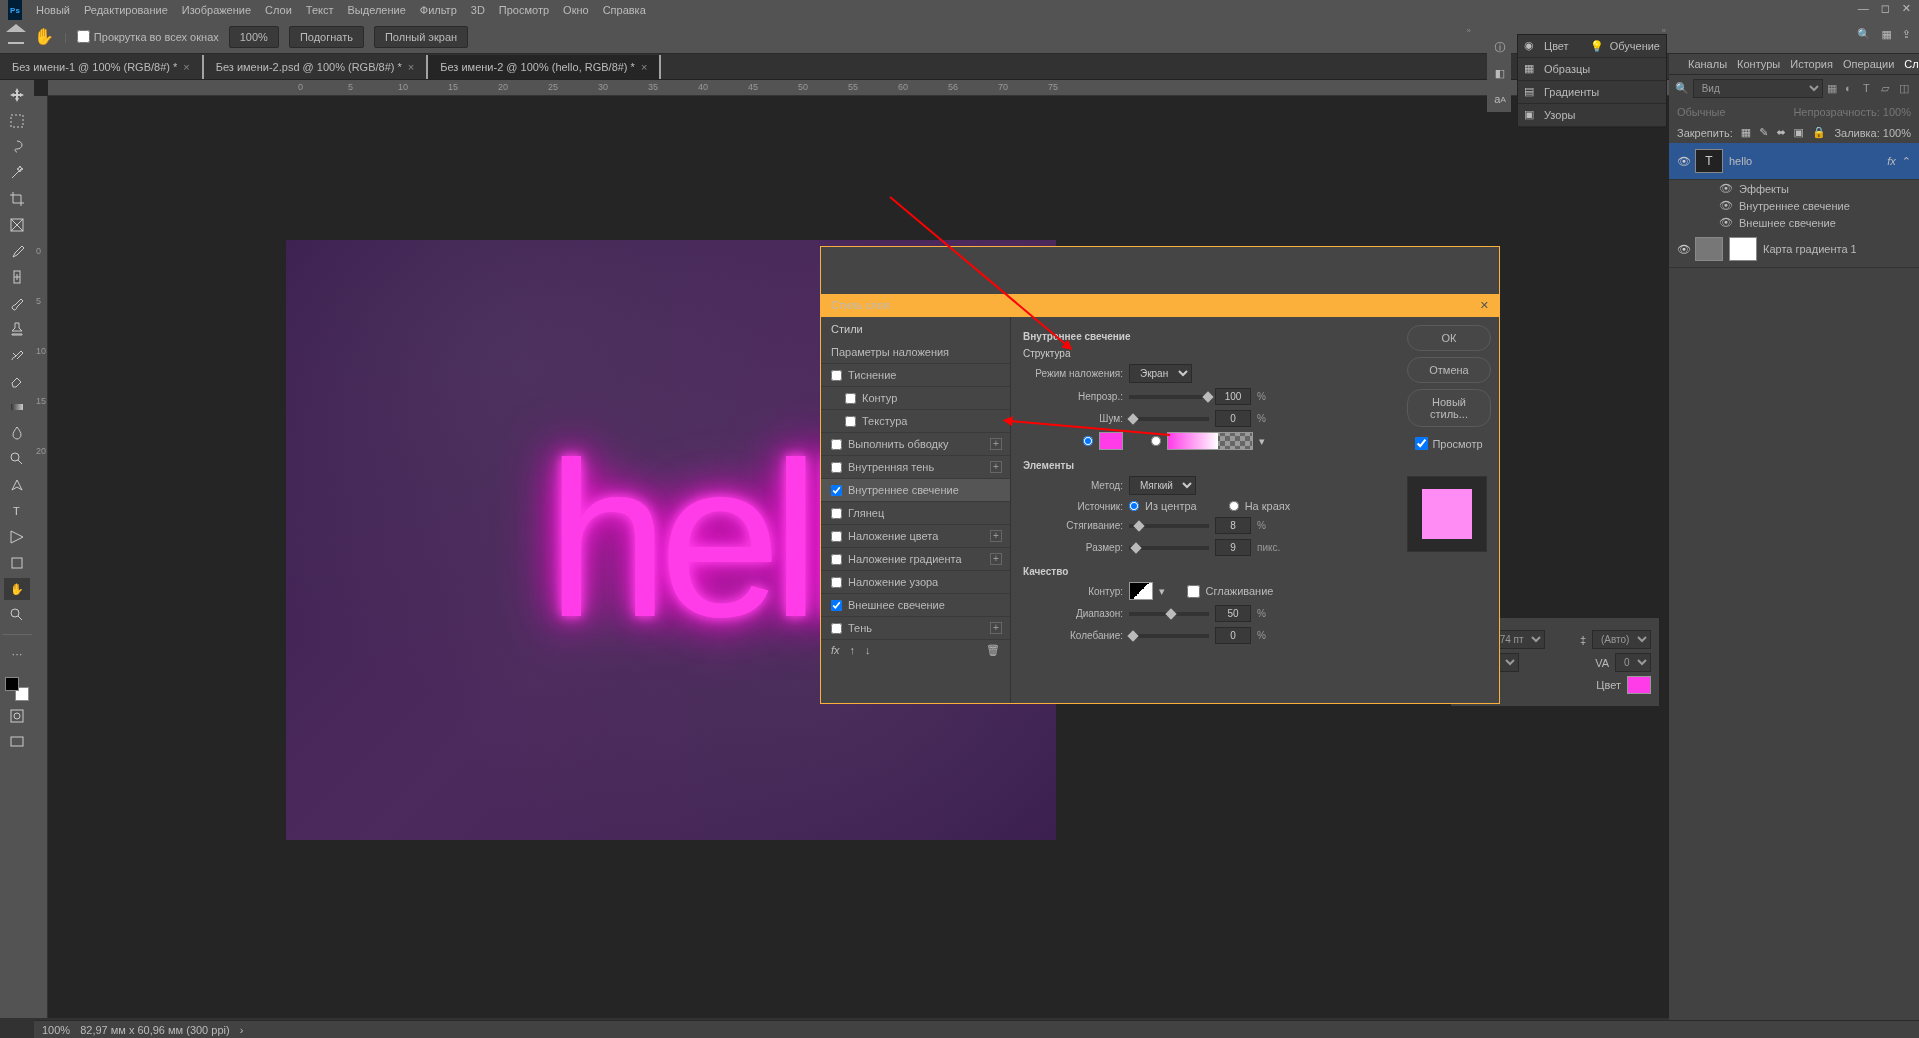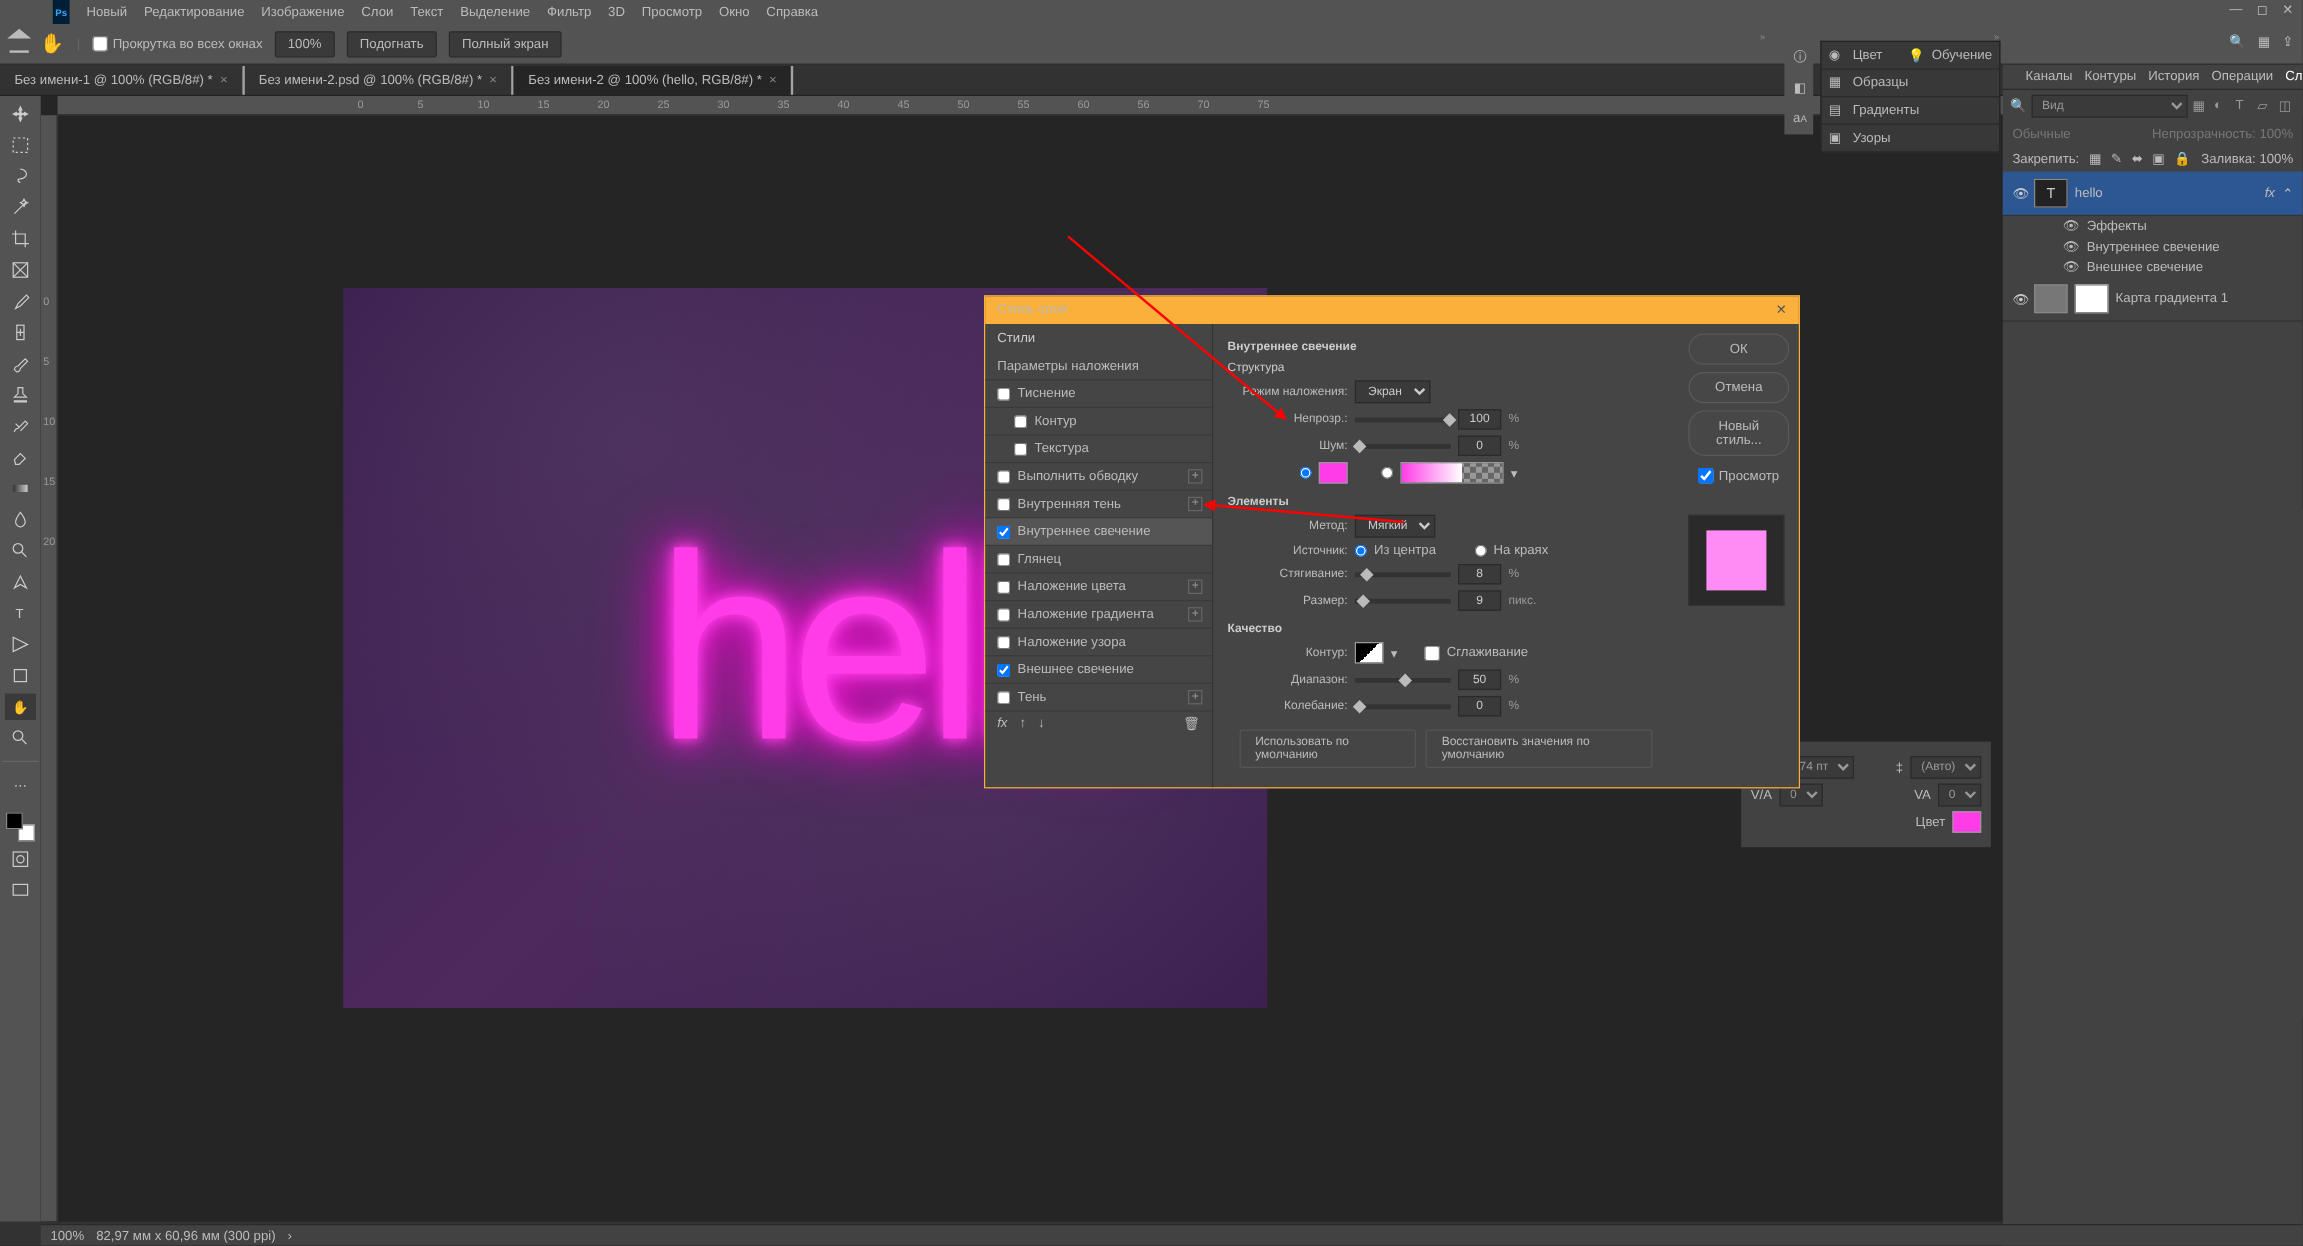--- a/index.html
+++ b/index.html
@@ -1,18 +1,18 @@
 <!DOCTYPE html>
 <html><head>
 <meta charset="utf-8">
 <style>
 * { margin: 0; padding: 0; box-sizing: border-box; font-family: Arial, sans-serif; font-size: 11px; color: #bbb; user-select: none; }
 body { background: #323232; width: 1919px; height: 1038px; overflow: hidden; position: relative; }
 .menubar { height: 20px; background: #535353; display: flex; align-items: center; padding: 0 8px; gap: 14px; }
-.menubar .ps-icon { width: 14px; height: 20px; background: #001e36; color: #31a8ff; display: flex; align-items: center; justify-content: center; font-size: 8px; font-weight: bold; margin-left: 36px; }
+.menubar .ps-icon { width: 14px; height: 20px; background: #001e36; color: #31a8ff; display: flex; align-items: center; justify-content: center; font-size: 8px; font-weight: bold; }
 .menubar span { cursor: default; }
 .window-controls { position: absolute; right: 8px; top: 2px; display: flex; gap: 12px; color: #999; }
 .options-bar { height: 34px; background: #535353; border-bottom: 1px solid #2a2a2a; display: flex; align-items: center; padding: 0 8px; gap: 10px; }
 .options-bar .home-icon { width: 16px; height: 14px; border-bottom: 2px solid #bbb; position: relative; }
 .options-bar .home-icon::before { content: ''; position: absolute; top: -6px; left: -2px; border-left: 10px solid transparent; border-right: 10px solid transparent; border-bottom: 8px solid #bbb; }
 .hand-icon { width: 20px; color: #ddd; font-size: 16px; }
 .opt-btn { background: #3a3a3a; padding: 4px 10px; border: 1px solid #2a2a2a; border-radius: 2px; }
 .tabs-bar { height: 26px; background: #323232; display: flex; align-items: center; border-bottom: 1px solid #222; }
 .tab { padding: 6px 12px; border-right: 2px solid #a3a3a3; color: #999; position: relative; }
 .tab.active { background: #252525; color: #ddd; }
@@ -43,21 +43,21 @@
 .layer-search .ic { width: 14px; height: 14px; color: #999; }
 .layer-opts { display: flex; align-items: center; justify-content: space-between; padding: 4px 8px; font-size: 10px; color: #777; }
 .layer-opts span { color: #777; }
 .layer-lock-row { display: flex; align-items: center; gap: 8px; padding: 4px 8px; font-size: 10px; color: #777; }
 .layer-item { display: flex; align-items: center; gap: 6px; padding: 6px 8px; border-bottom: 1px solid #333; }
 .layer-item.active { background: #2d5793; }
 .layer-item .eye { width: 12px; color: #ccc; }
 .layer-item .thumb { width: 28px; height: 24px; border: 1px solid #888; background: #222; display: flex; align-items: center; justify-content: center; font-size: 12px; color: #ccc; }
 .layer-fx { padding-left: 50px; font-size: 10px; display: flex; align-items: center; gap: 6px; padding-top: 2px; padding-bottom: 2px; }
 .dialog { position: absolute; left: 820px; top: 246px; width: 680px; background: #454545; border: 1px solid #fbb03b; }
-.dialog-title { background: #fbb03b; padding: 5px 10px; color: #000; font-weight: normal; display: flex; justify-content: space-between; }
+.dialog-title { background: #fbb03b; padding: 5px 10px; color: #000; font-weight: normal; display: flex; justify-content: space-between; margin-top: 47px; }
 .dialog-title .close { color: #555; cursor: pointer; }
 .dialog-body { display: flex; height: 386px; }
 .styles-col { width: 190px; border-right: 1px solid #333; overflow-y: auto; }
 .styles-col .hdr { padding: 6px 10px; color: #ccc; }
 .style-row { padding: 5px 10px; display: flex; align-items: center; gap: 6px; border-bottom: 1px solid #3a3a3a; position: relative; }
 .style-row.active { background: #555; }
 .style-row input[type=checkbox] { width: 11px; height: 11px; }
 .style-row .plus { position: absolute; right: 8px; color: #999; border: 1px solid #666; width: 12px; height: 12px; text-align: center; line-height: 10px; font-size: 10px; }
 .settings-col { flex: 1; padding: 8px 12px; overflow-y: auto; }
 .section-label { font-weight: bold; margin-bottom: 4px; margin-top: 6px; color: #ccc; font-size: 10px; }
@@ -562,24 +562,20 @@
         <span class="unit">%</span>
       </div>
       <div class="form-row">
         <label>Колебание:</label>
         <div class="slider">
             <div class="handle" style="left:0"></div>
           </div>
         <input type="text" value="0" style="">
         <span class="unit">%</span>
       </div>
-      <div class="bottom-buttons">
-        <div class="btn-flat">Использовать по умолчанию</div>
-        <div class="btn-flat">Восстановить значения по умолчанию</div>
-      </div>
     </div>
 
     <div class="buttons-col">
       <div class="btn primary">ОК</div>
       <div class="btn">Отмена</div>
       <div class="btn">Новый стиль...</div>
       <label style="display:flex;align-items:center;gap:4px;justify-content:center;margin-top:4px">
         <input type="checkbox" checked="" style="">
         <span>Просмотр</span>
       </label>

